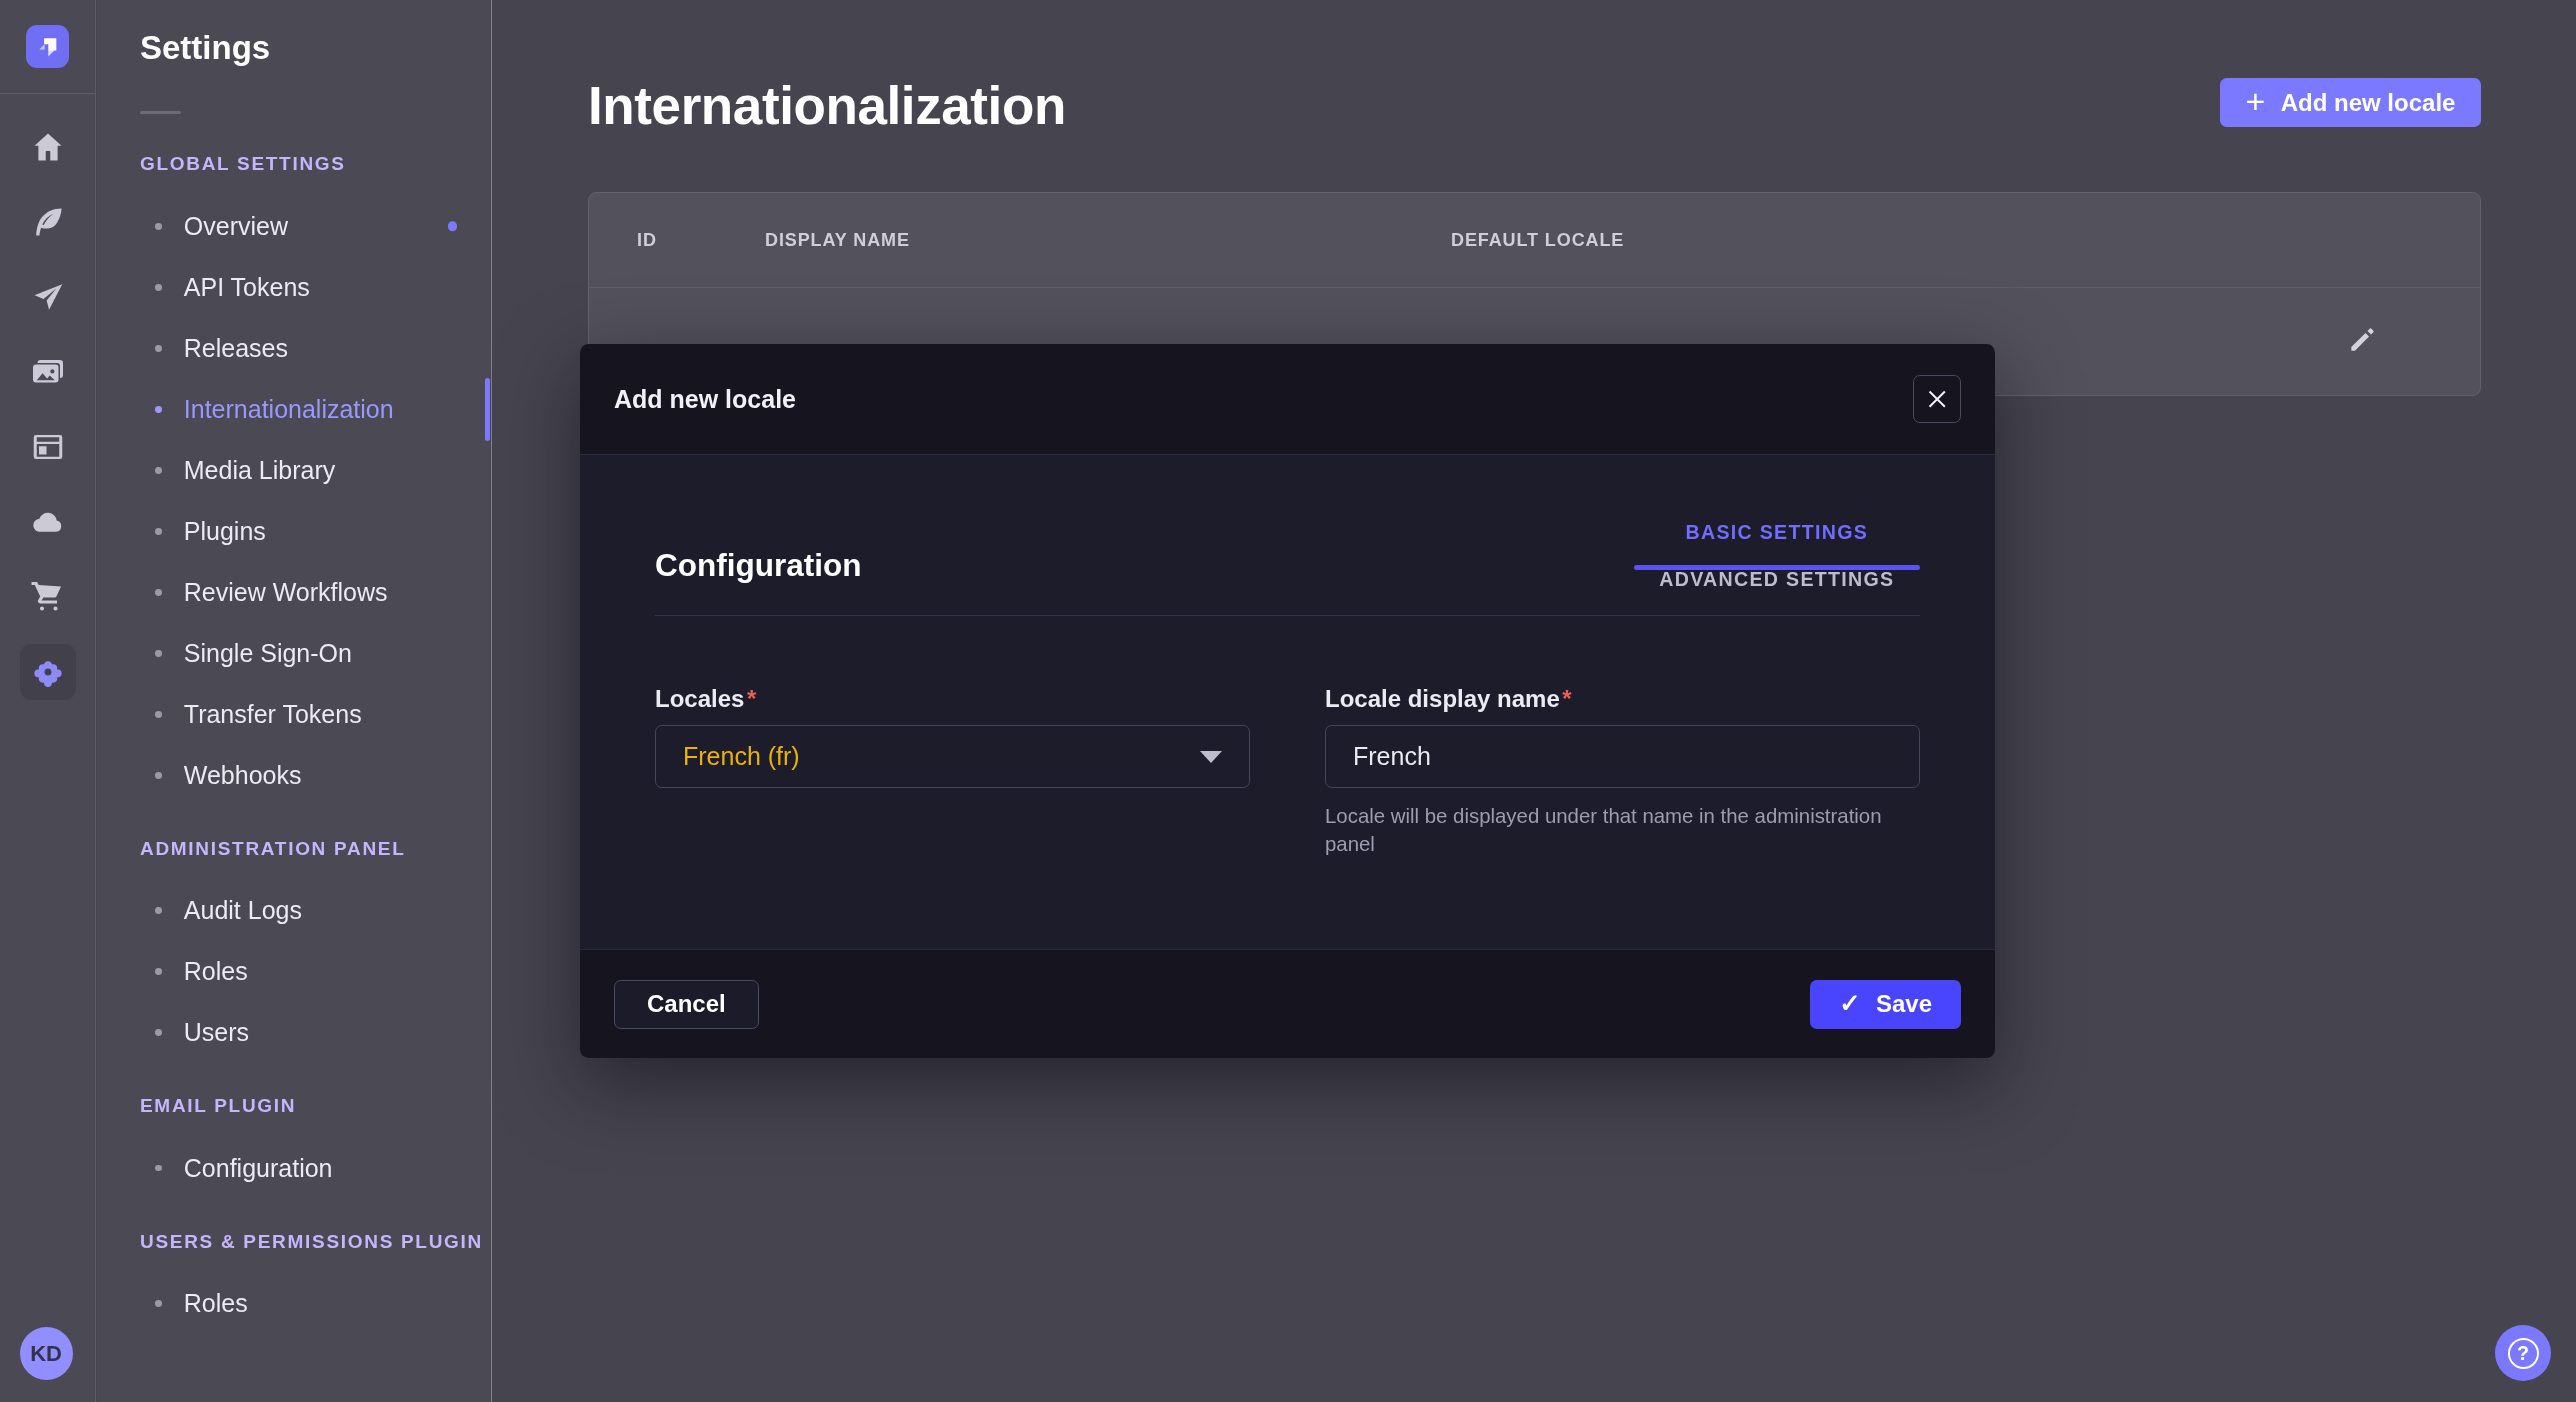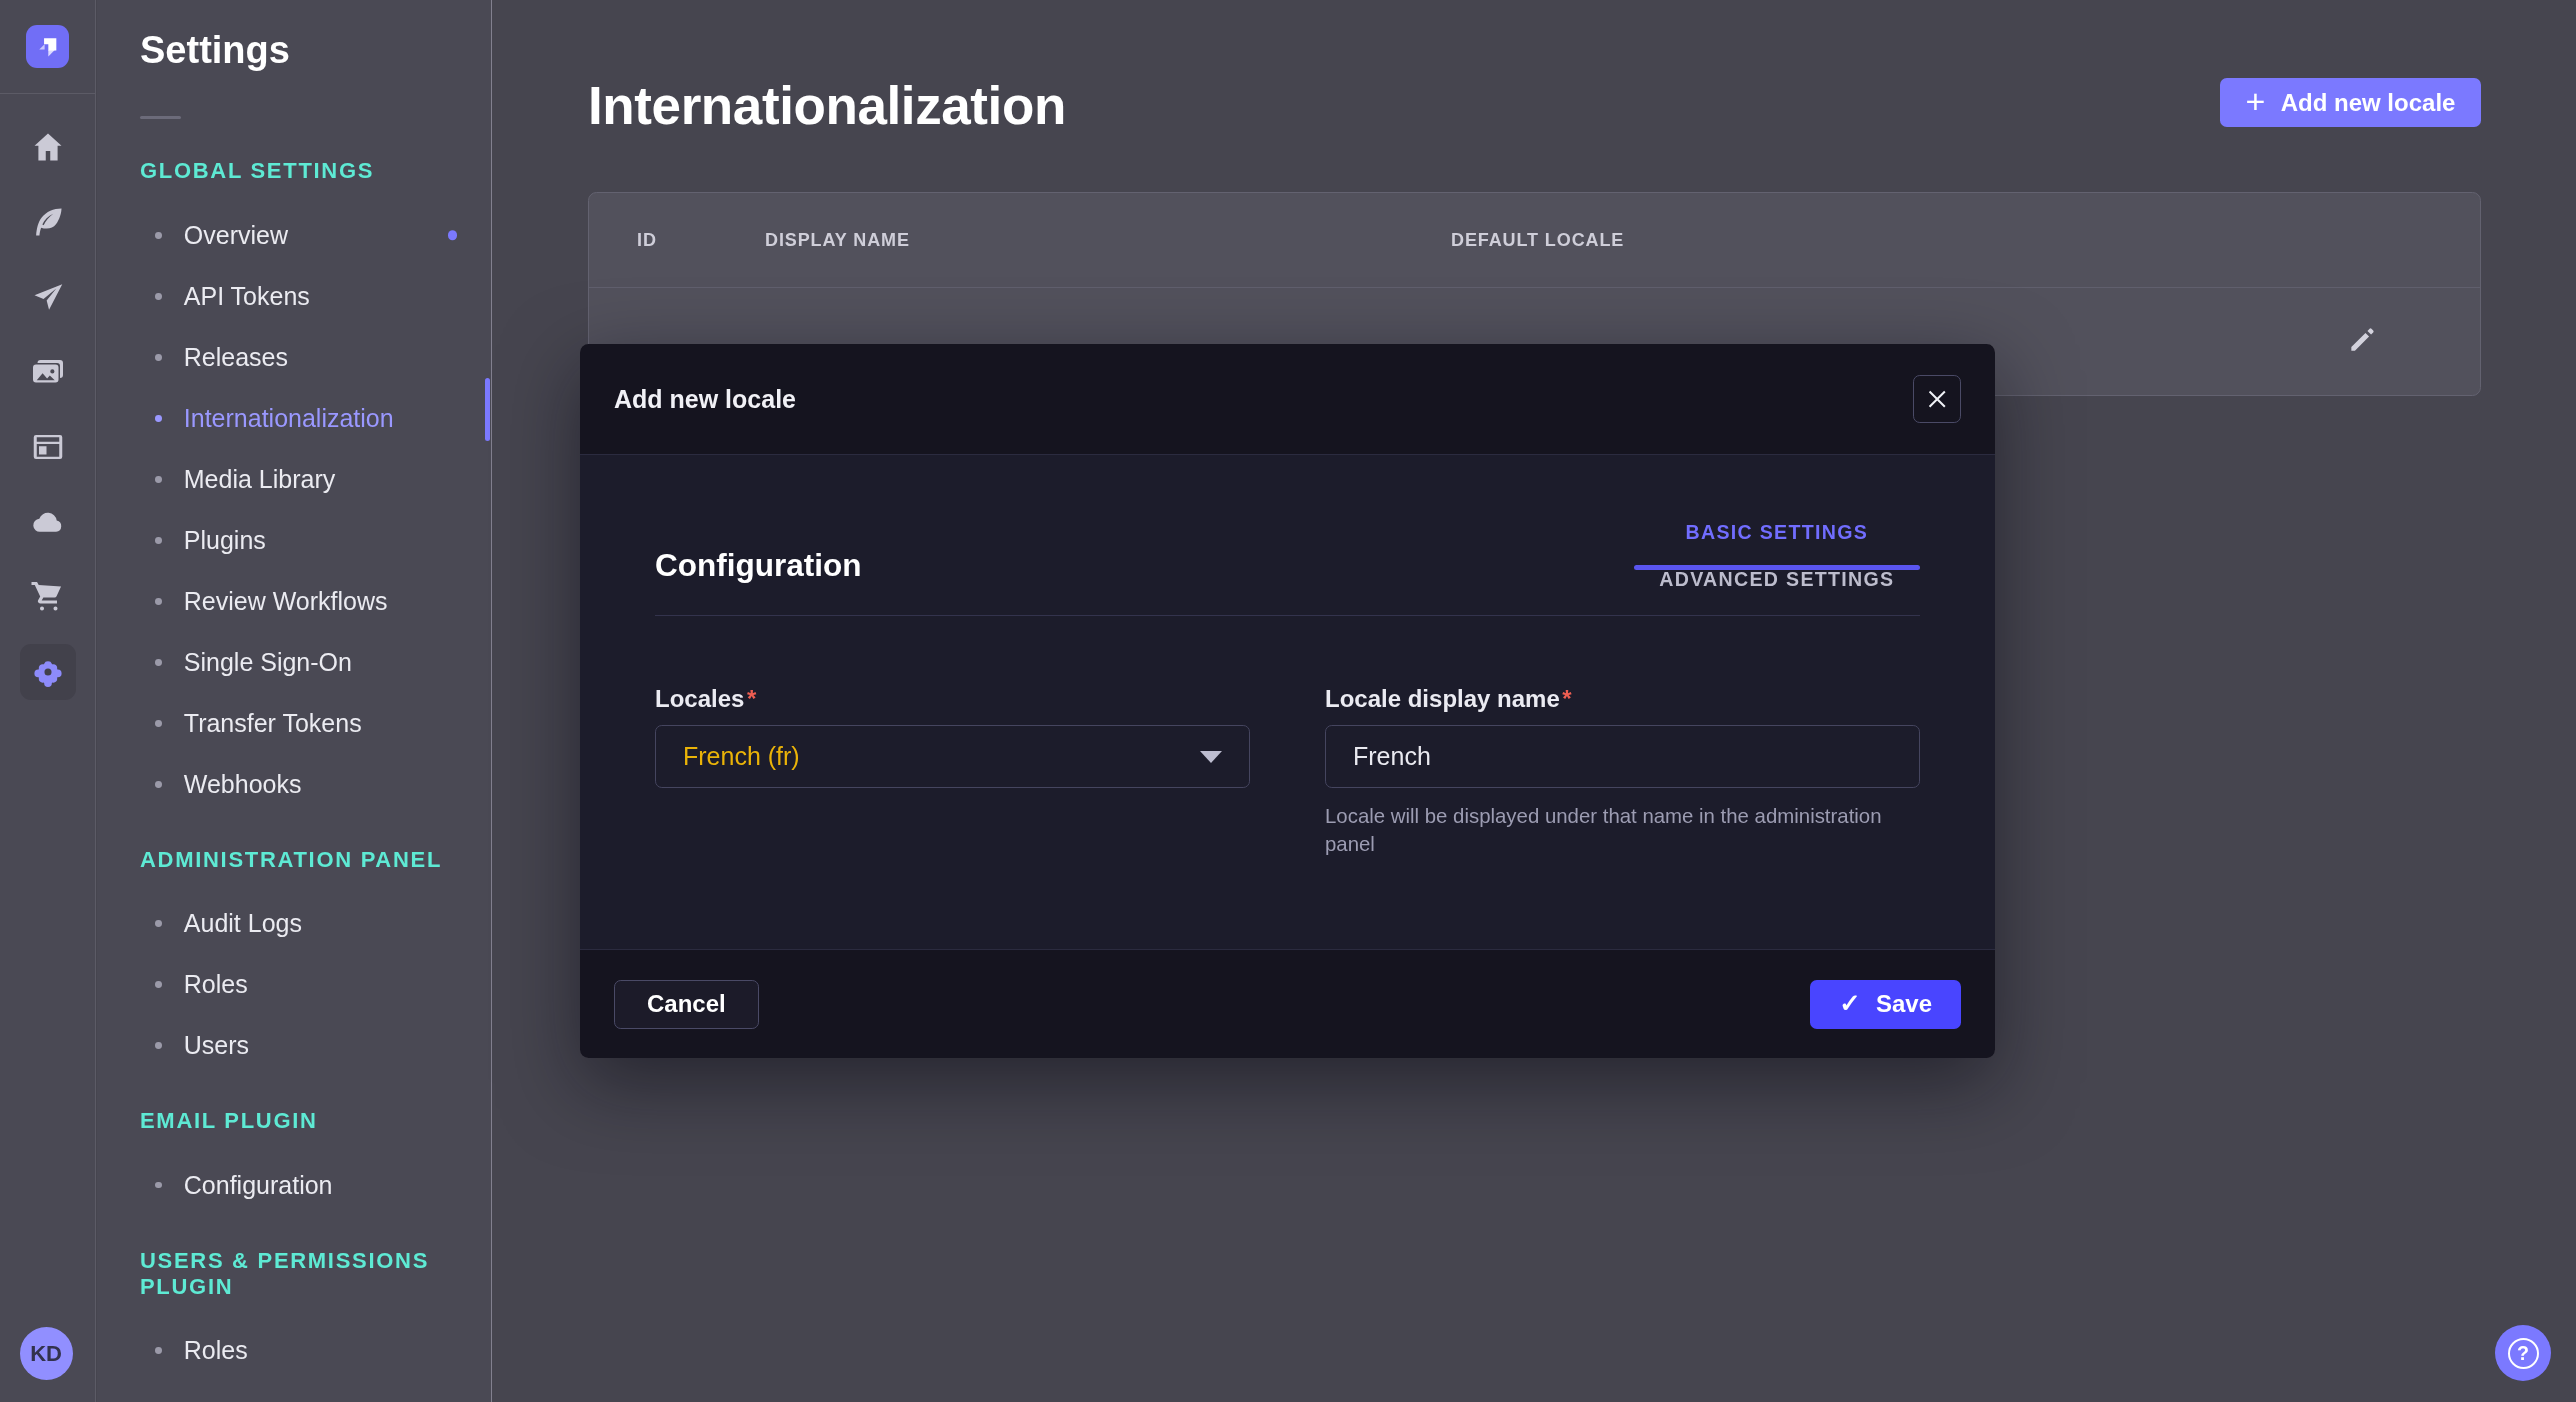--- a/index.html
+++ b/index.html
@@ -29,23 +29,23 @@
     width:56px; height:56px; background:#42414b; border-radius:11px;
     display:flex; align-items:center; justify-content:center;
   }
   .rail-item.active svg { fill:#8d8bfa; width:34px; height:34px; }
 
   
   .sidebar {
     position:fixed; left:97px; top:0; width:395px; height:100%;
     background:#4a4954; border-right:1.7px solid #82808f; z-index:2;
   }
-  .sidebar-title { margin:29px 0 0 43px; font-size:38px; font-weight:700; color:#ffffff; }
+  .sidebar-title { margin:29px 0 0 43px; font-size:33px; font-weight:700; color:#ffffff; }
   .sidebar-dash { width:41px; height:3.4px; border-radius:1.7px; background:#6c6b7a; margin:44px 0 0 43px; }
-  .section-label { margin:39px 0 20.4px 43px; font-size:22px; font-weight:700; letter-spacing:1.7px; color:#5eead4; }
+  .section-label { margin:39px 0 20.4px 43px; font-size:19px; font-weight:700; letter-spacing:1.7px; color:#c4b5fd; }
   .section-label.follow { margin-top:32px; }
   .nav-list { list-style:none; }
   .nav-item {
     height:61px; display:flex; align-items:center; padding-left:58px;
     position:relative; cursor:pointer;
   }
   .bullet { width:6.8px; height:6.8px; border-radius:50%; background:#9b9aa9; margin-right:22px; flex:none; }
   .nav-item span.lbl { font-size:25px; color:#ebebf1; }
   .nav-item.active span.lbl { color:#9a98ff; }
   .nav-item.active .bullet { background:#9a98ff; }

